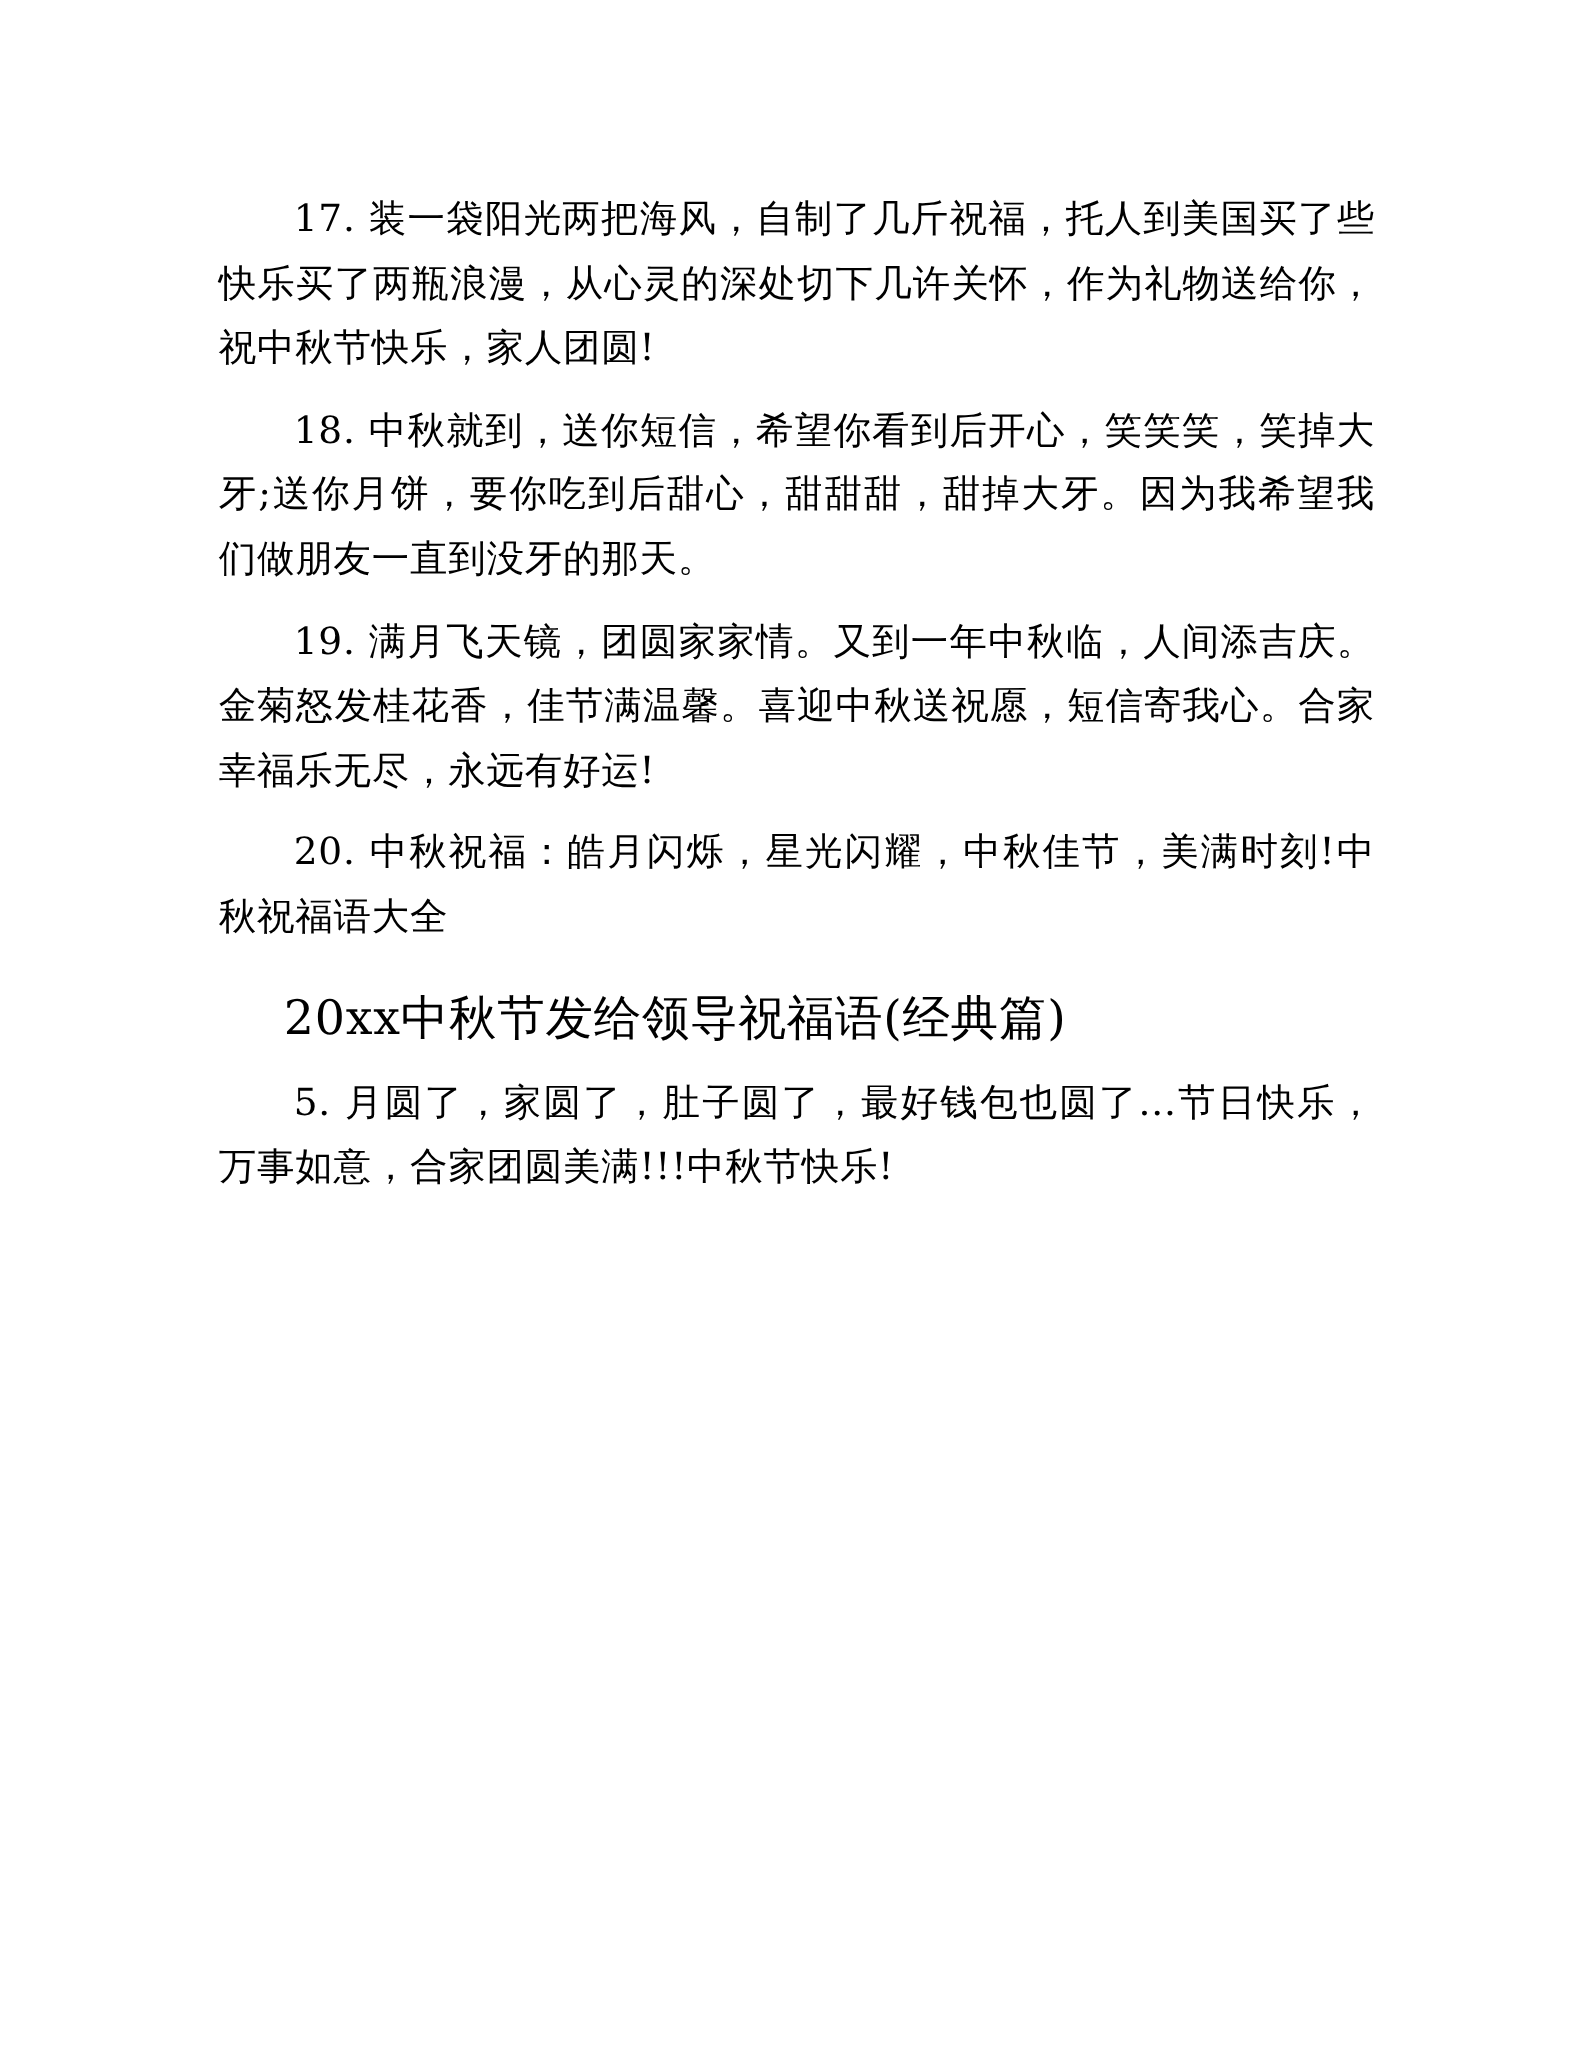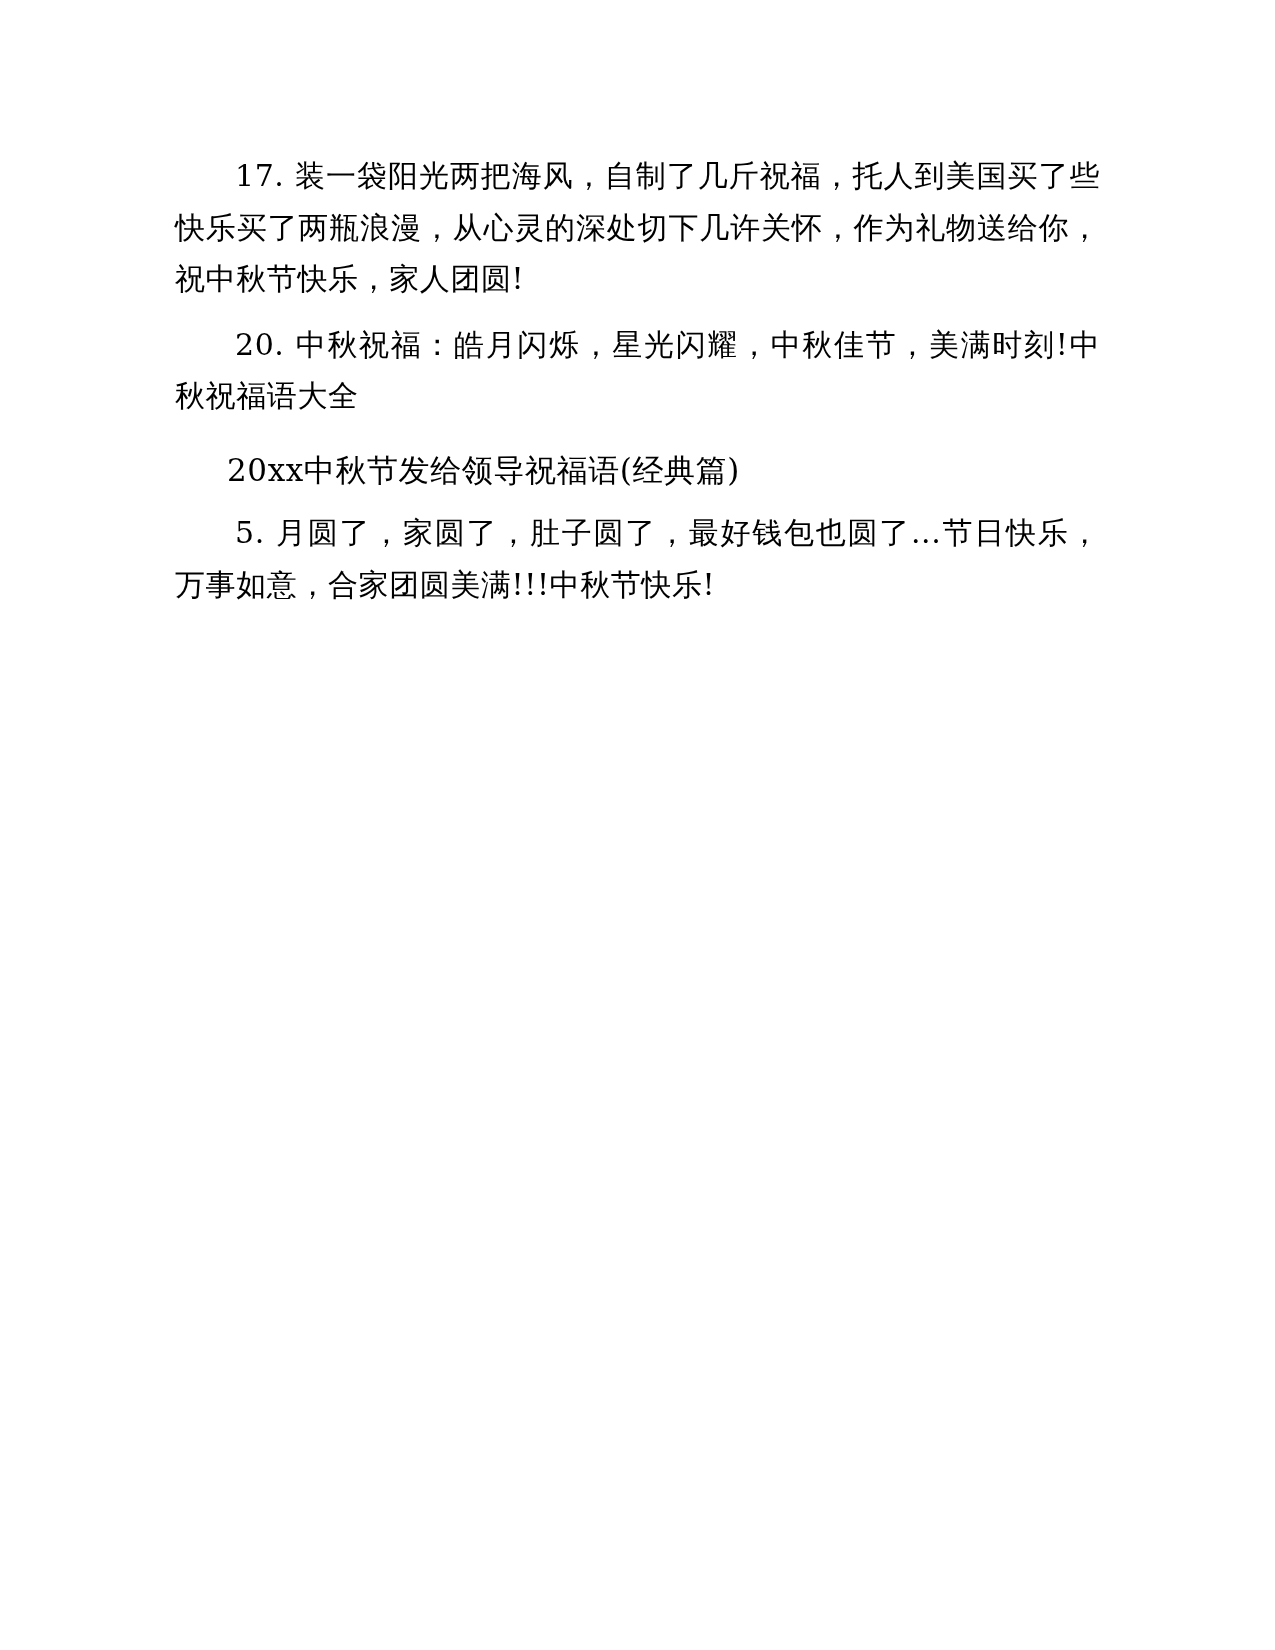--- a/index.html
+++ b/index.html
@@ -24,35 +24,37 @@
   .para {
     font-size: 30px;
     line-height: 1.72;
     text-align: justify;
     text-justify: inter-ideograph;
     margin: 0 0 14px 0;
     letter-spacing: 0.6px;
     text-indent: 60px;
   }
   .section-title {
-    font-size: 31px;
+    font-size: 38px;
     line-height: 1.72;
     margin: 22px 0 10px 0;
     text-indent: 52px;
     letter-spacing: 0.6px;
   }
 </style>
 </head>
 <body>
 
 <div class="page">
 
   <p class="para">17. 装一袋阳光两把海风，自制了几斤祝福，托人到美国买了些快乐买了两瓶浪漫，从心灵的深处切下几许关怀，作为礼物送给你，祝中秋节快乐，家人团圆!</p>
 
+  <p class="para">18. 中秋就到，送你短信，希望你看到后开心，笑笑笑，笑掉大牙;送你月饼，要你吃到后甜心，甜甜甜，甜掉大牙。因为我希望我们做朋友一直到没牙的那天。</p>
 
+  <p class="para">19. 满月飞天镜，团圆家家情。又到一年中秋临，人间添吉庆。金菊怒发桂花香，佳节满温馨。喜迎中秋送祝愿，短信寄我心。合家幸福乐无尽，永远有好运!</p>
 
   <p class="para">20. 中秋祝福：皓月闪烁，星光闪耀，中秋佳节，美满时刻!中秋祝福语大全</p>
 
   <p class="section-title">20xx中秋节发给领导祝福语(经典篇)</p>
 
 
 
 
 
   <p class="para">5. 月圆了，家圆了，肚子圆了，最好钱包也圆了...节日快乐，万事如意，合家团圆美满!!!中秋节快乐!</p>

